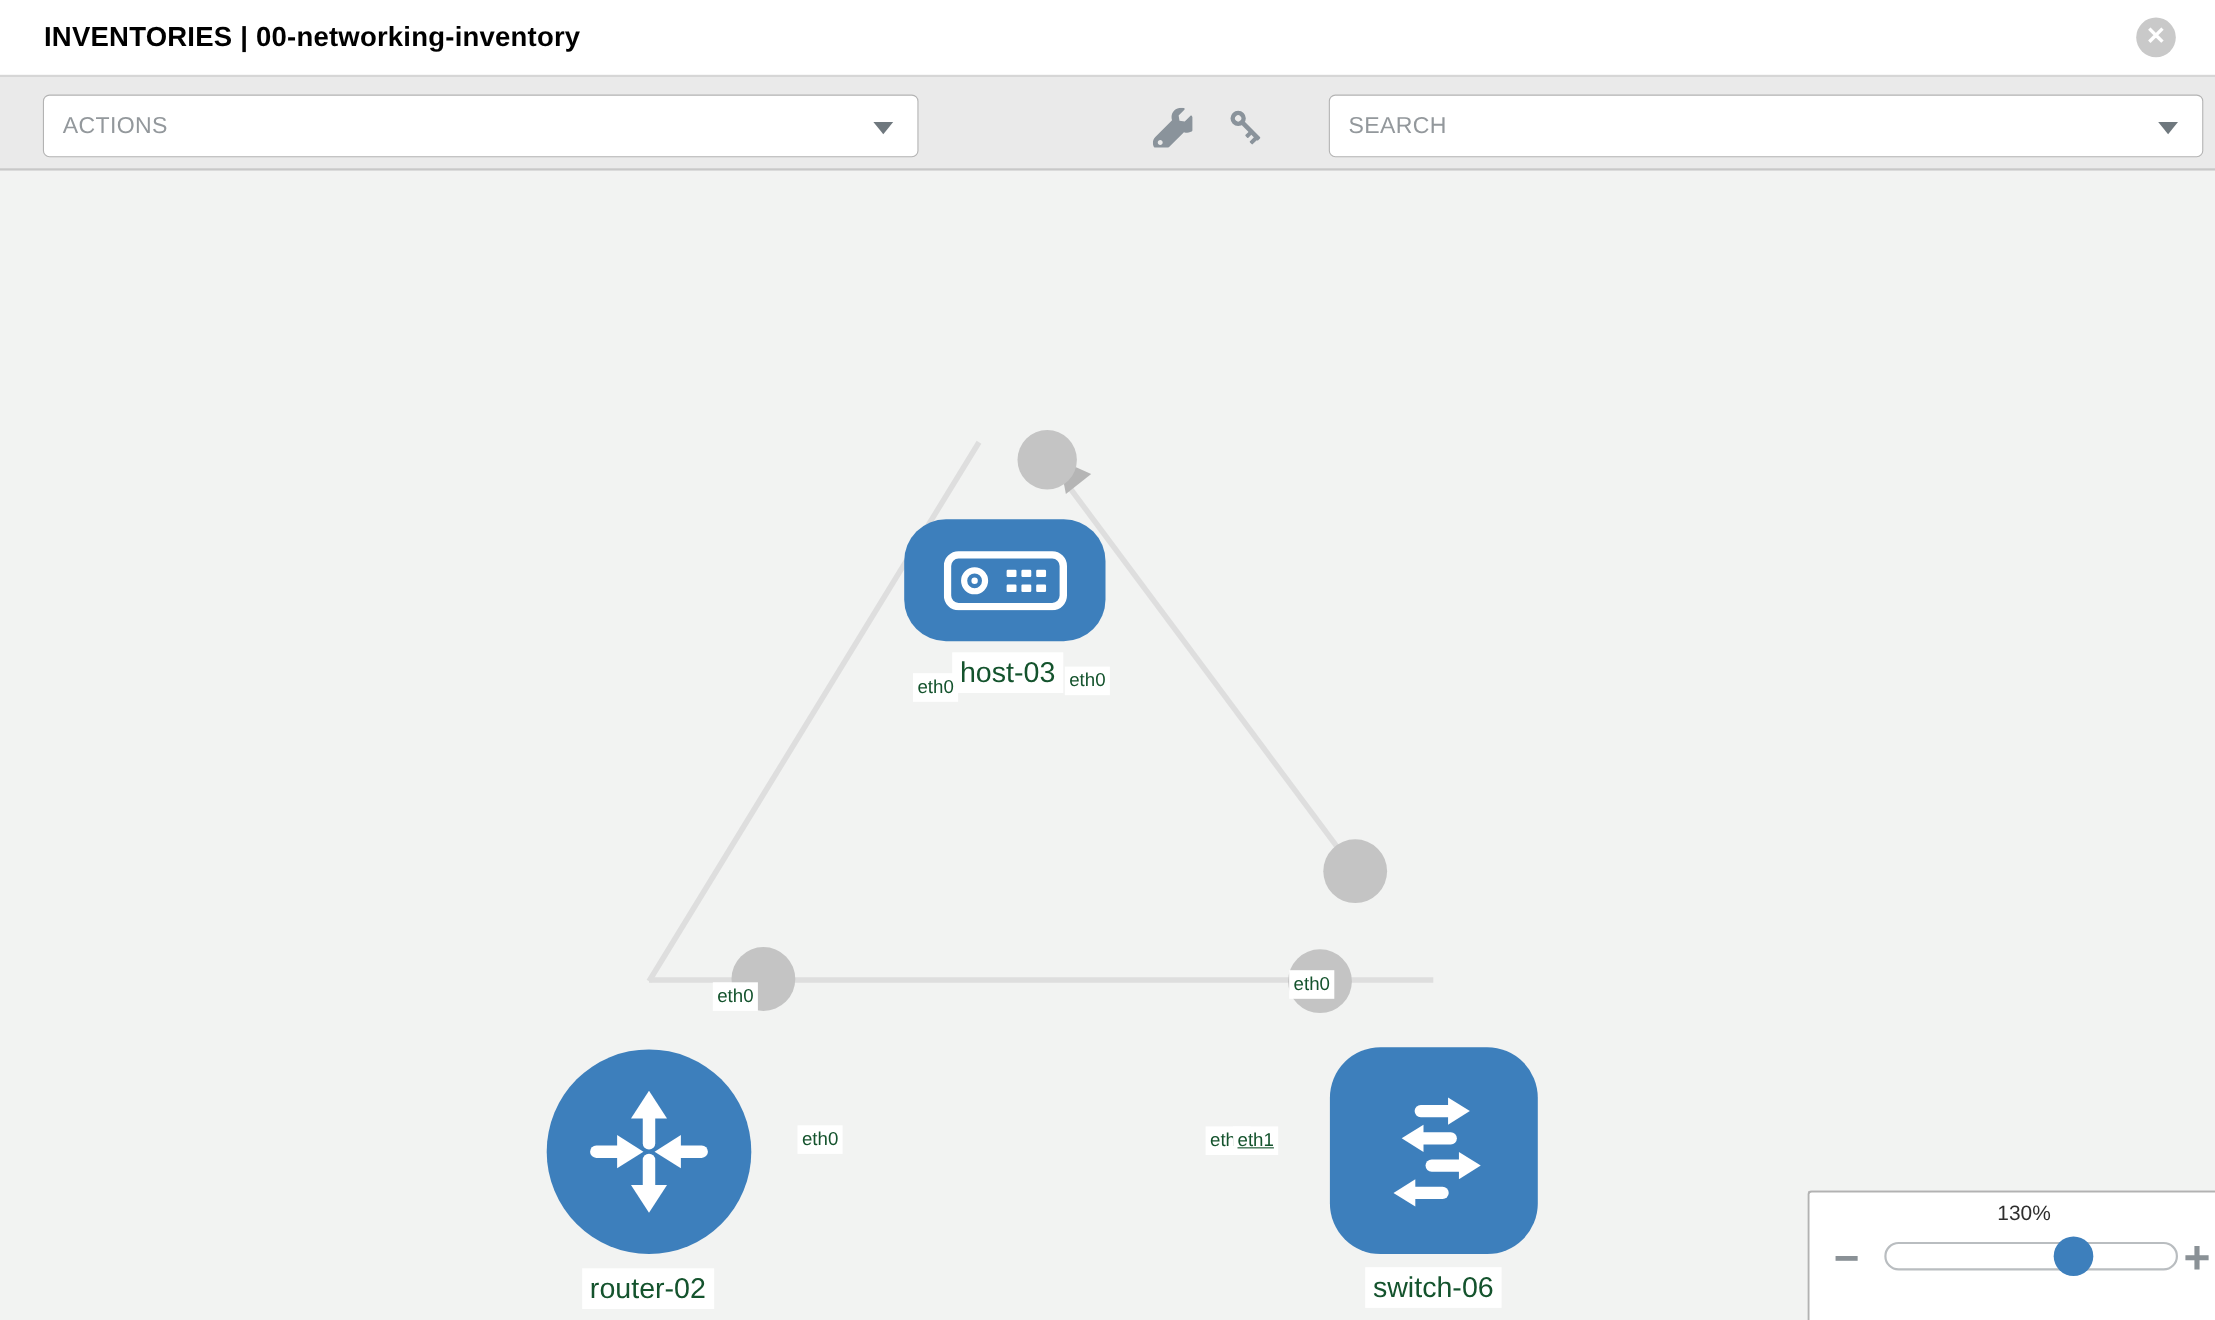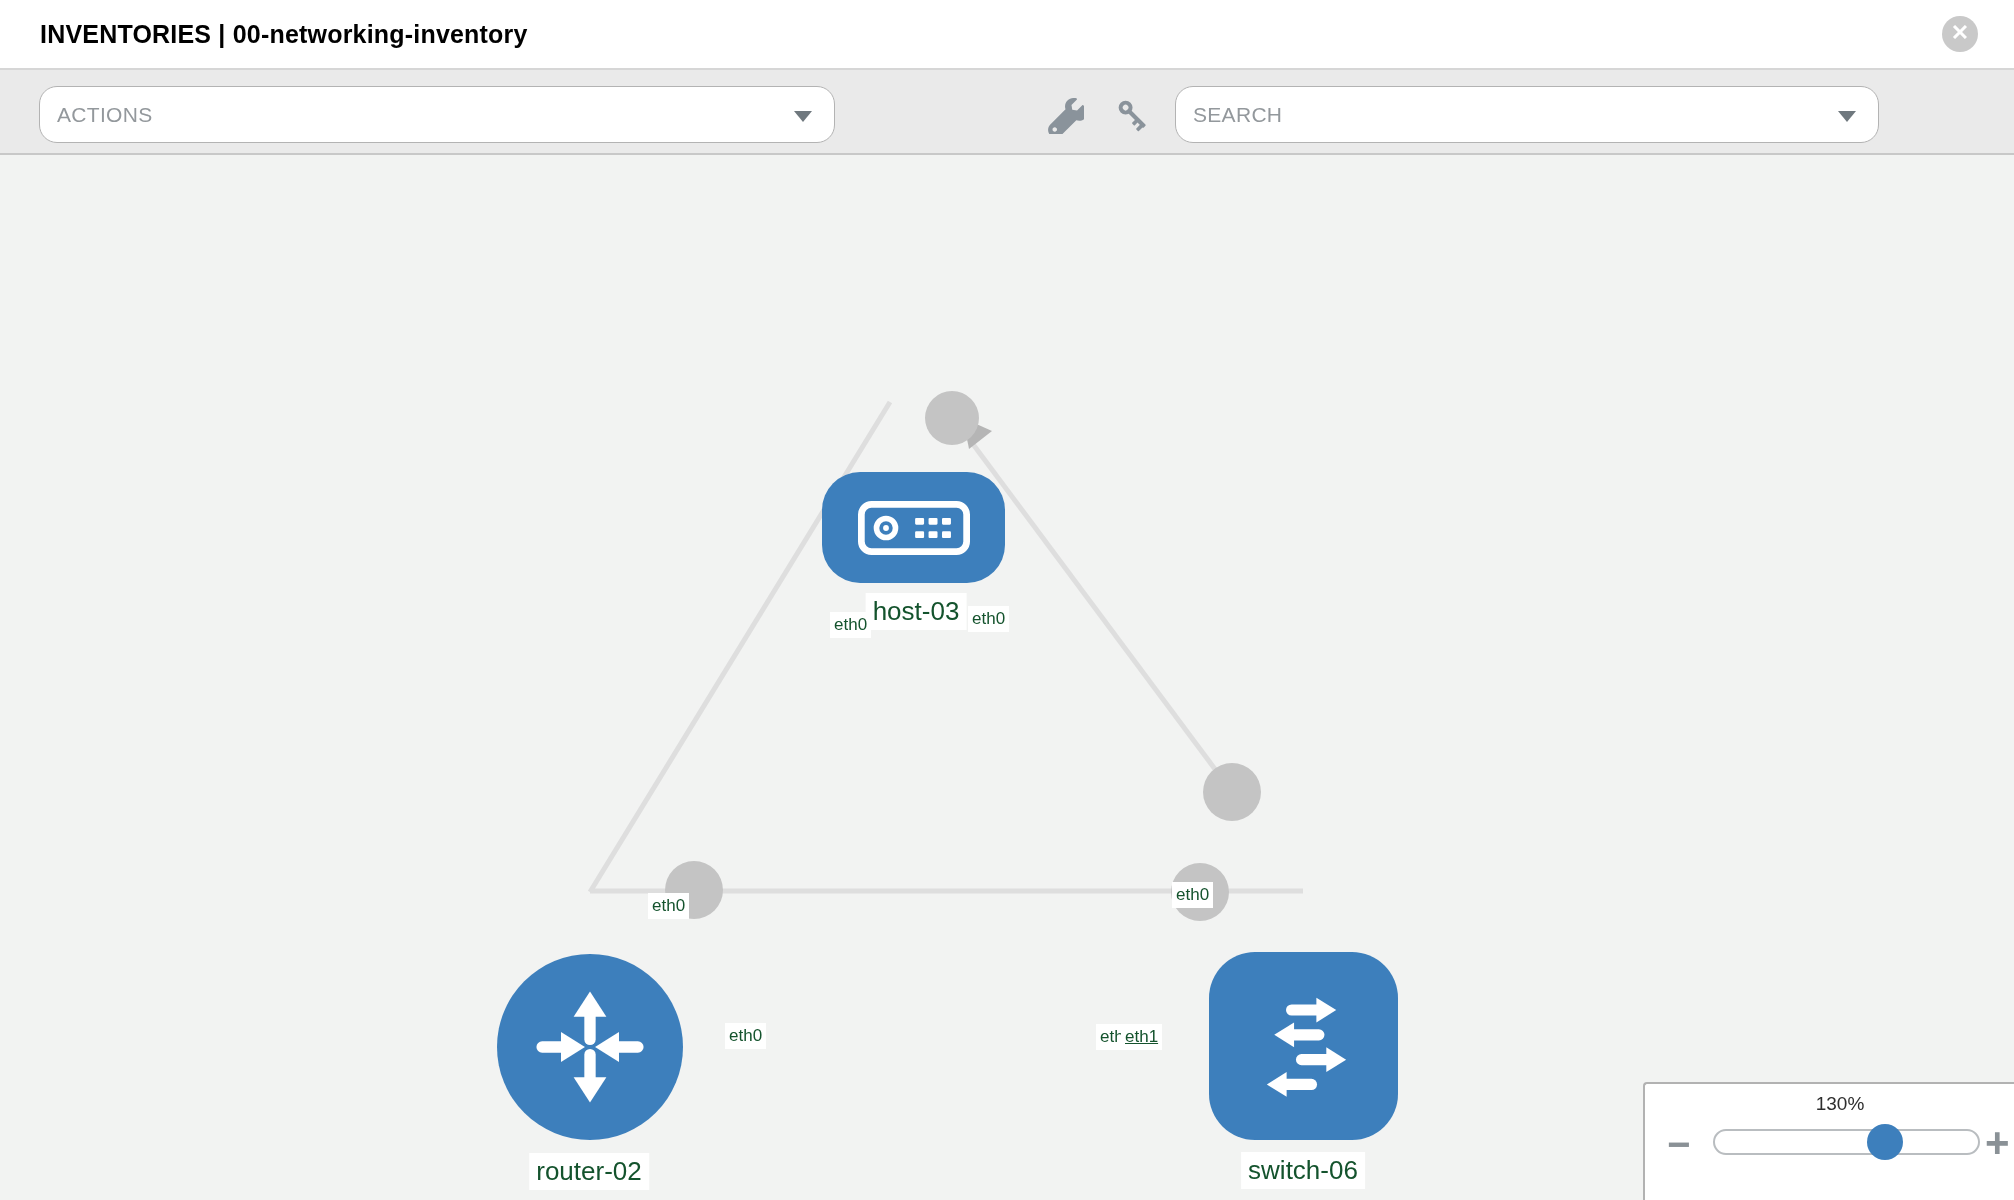--- a/index.html
+++ b/index.html
@@ -11,26 +11,26 @@
             border-bottom:2px solid #d6d6d6; display:flex; align-items:center; z-index:10; }
   .header-title { margin-left:40px; font-size:25px; font-weight:bold; color:#000000; letter-spacing:0.2px; }
   .close-btn { position:absolute; right:36px; top:16px; width:36px; height:36px; border-radius:50%;
                background:#c9c9c9; display:flex; align-items:center; justify-content:center; cursor:pointer; }
   .close-x { color:#ffffff; font-size:22px; font-weight:bold; line-height:1; transform:translateY(-1px); }
 
   
   .toolbar { position:absolute; left:0; top:70px; width:2014px; height:85px; background:#eaeaea;
              border-bottom:2px solid #c8c8c8; z-index:9; }
   .select-box { position:absolute; top:16px; height:57px; background:#ffffff; border:1px solid #b3b3b3;
-                border-radius:18px; display:flex; align-items:center; cursor:pointer; }
+                border-radius:6px; display:flex; align-items:center; cursor:pointer; }
   .select-box .lbl { margin-left:17px; font-size:21px; color:#93989c; letter-spacing:0.3px; }
   .caret { position:absolute; right:22px; top:24px; width:0; height:0;
            border-left:9px solid transparent; border-right:9px solid transparent; border-top:11px solid #6f787e; }
   .actions-box { left:39px; width:796px; }
-  .search-box { left:1175px; width:704px; }
+  .search-box { left:1208px; width:795px; }
   .tool-icon-btn { position:absolute; top:24px; width:44px; height:44px; display:flex;
                    align-items:center; justify-content:center; cursor:pointer; }
   .tool-icon-btn svg { fill:#8a939b; }
 
   
   .canvas { position:absolute; left:0; top:155px; width:2014px; height:1045px; background:#f2f3f2; }
   .topo-svg { position:absolute; left:0; top:-155px; width:2014px; height:1200px; z-index:1; }
 
   .node { position:absolute; background:#3d7fbc; display:flex; align-items:center; justify-content:center; z-index:3; cursor:pointer; }
   .node-host   { left:822px; top:317px; width:183px; height:111px; border-radius:38px; }

